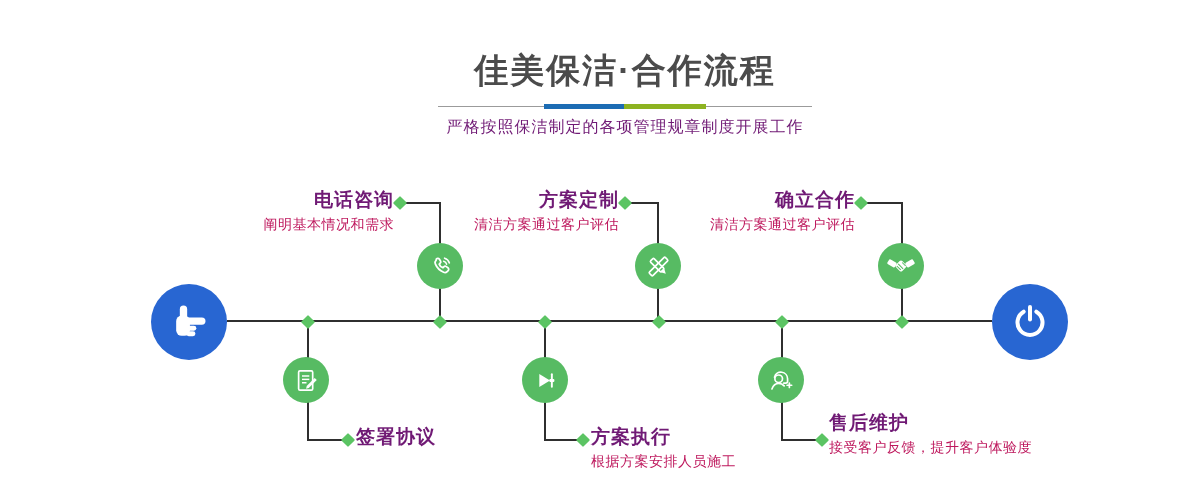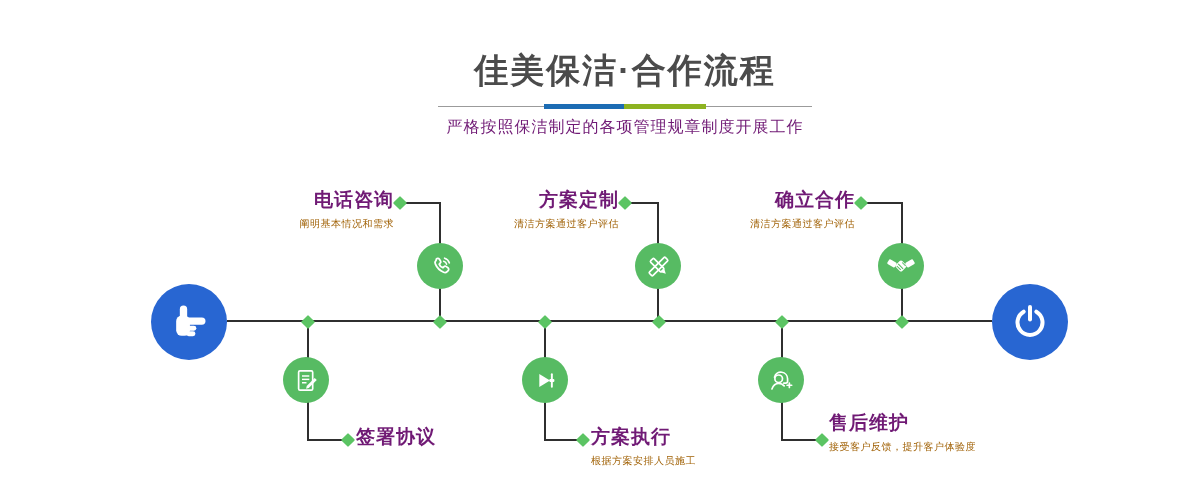--- a/index.html
+++ b/index.html
@@ -49,21 +49,21 @@
   .n-plan{left:635px;top:243px;}
   .n-confirm{left:878px;top:243px;}
   .n-sign{left:283px;top:357px;}
   .n-exec{left:522px;top:357px;}
   .n-after{left:758px;top:357px;}
   .node svg{display:block;}
 
   
   .step{position:absolute;z-index:2;}
   .step .t{font-size:19px;font-weight:600;color:#701a75;letter-spacing:1px;line-height:22px;}
-  .step .d{font-size:10px;color:#a16207;letter-spacing:.5px;line-height:20px;margin-top:3px;}
+  .step .d{font-size:14px;color:#be185d;letter-spacing:.5px;line-height:20px;margin-top:3px;}
   .step.top{text-align:right;}
   .step.bottom{text-align:left;}
   .lbl-phone{right:808px;top:189px;}
   .lbl-plan{right:583px;top:189px;}
   .lbl-confirm{right:347px;top:189px;}
   .lbl-sign{left:356px;top:426px;}
   .lbl-exec{left:591px;top:426px;}
   .lbl-after{left:829px;top:412px;}
 </style>
 </head>

